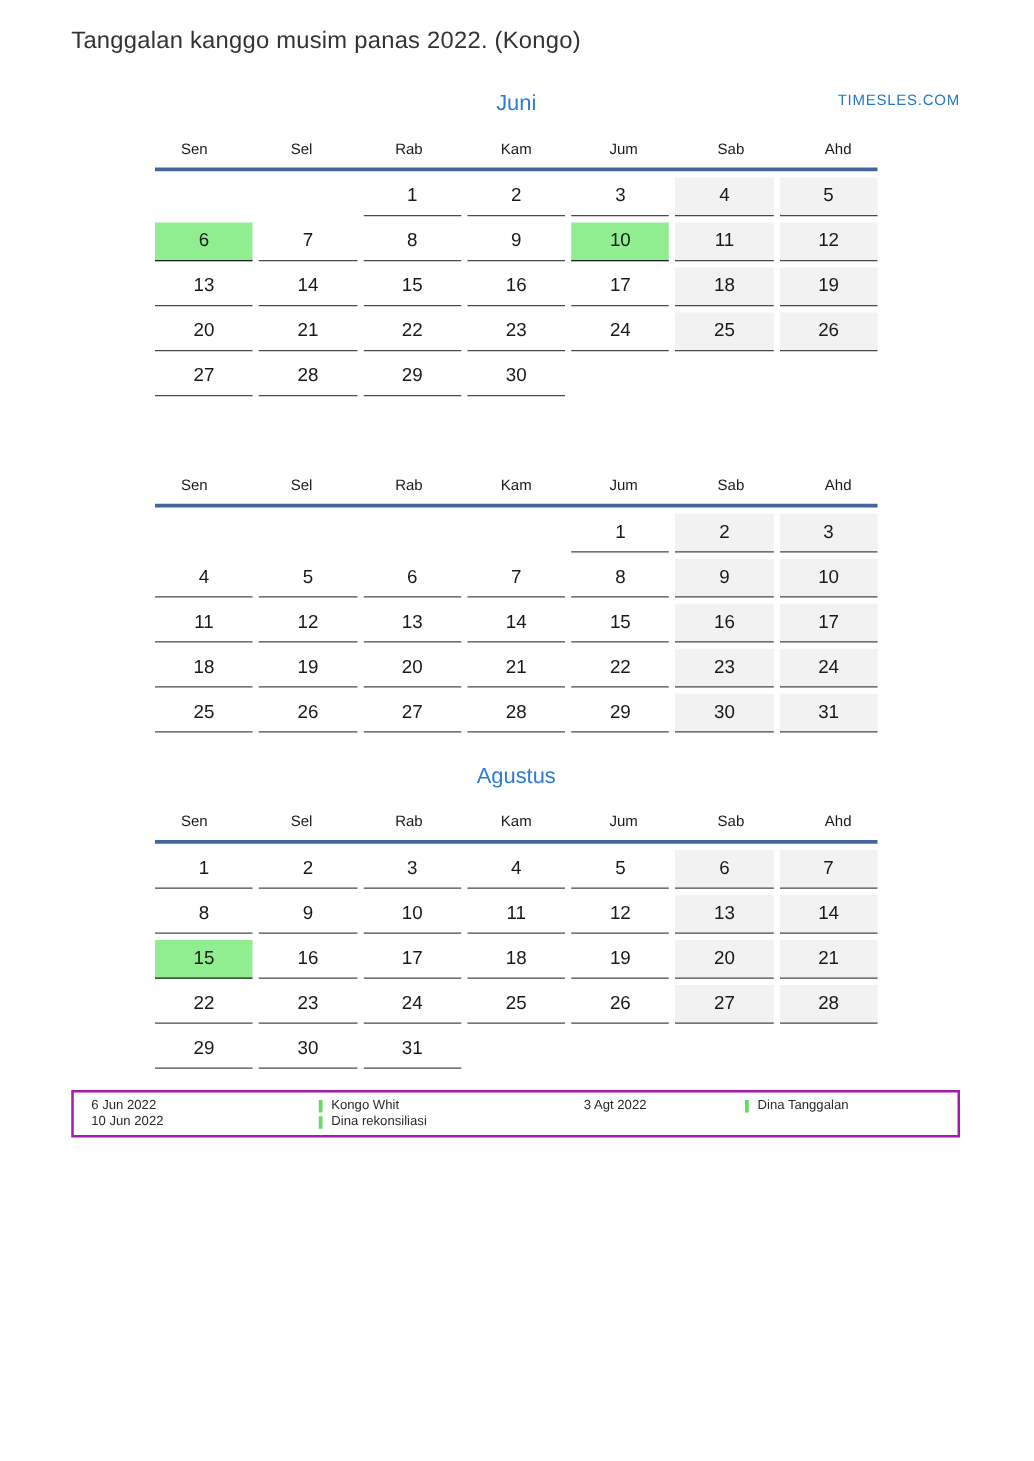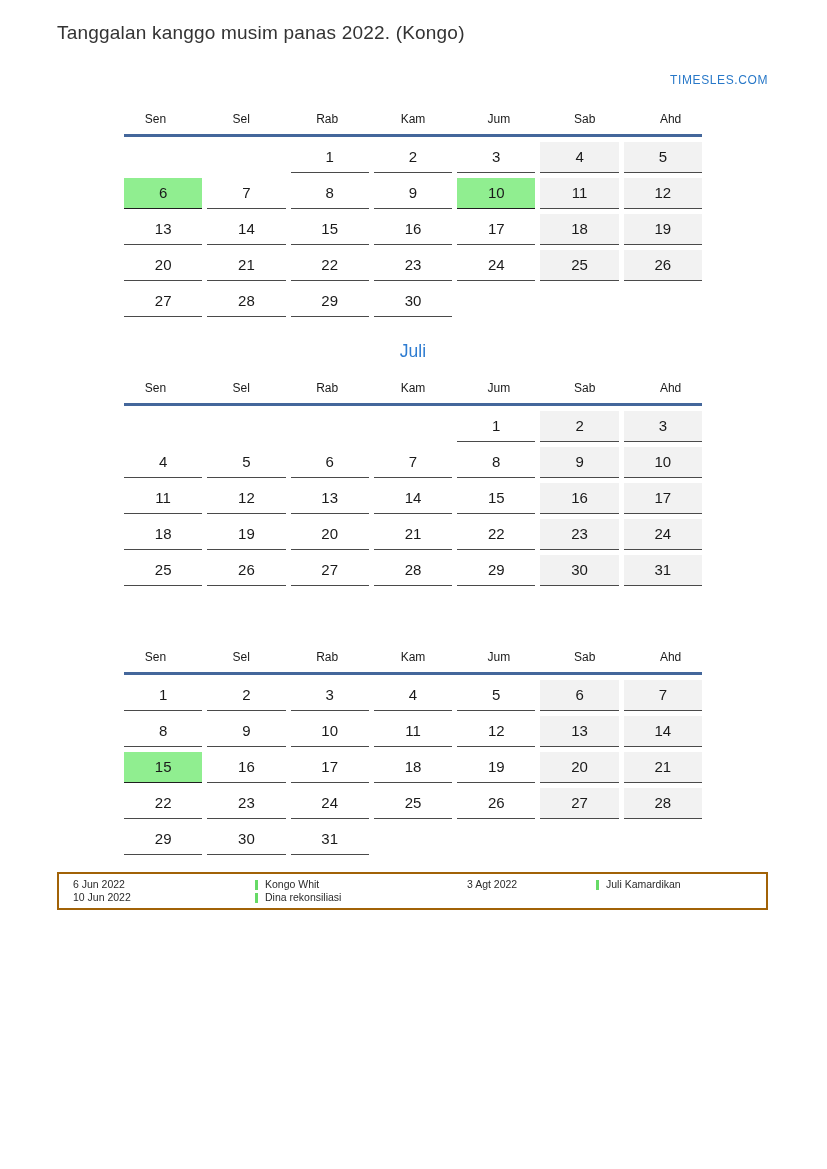--- a/index.html
+++ b/index.html
@@ -62,41 +62,42 @@
     border-bottom: 1.5px solid var(--cell-border);
     color: #1a1a1a;
   }
   .cell.weekend { background: var(--weekend-bg); }
   .cell.highlight { background: var(--highlight-green); border-bottom-color: #1e1e1e; }
   .cell.empty { border-bottom: none; background: transparent; }
 
   .legend {
     position: absolute; left: 57px; top: 872px;
     width: 711px; height: 38px;
-    border: 2px solid #a16207;
+    border: 2px solid #a21caf;
     background: #ffffff;
   }
   .lg-col { position: absolute; top: 4px; }
   .lg-line {
     font-size: 10.5px; line-height: 13px; color: #2a2a2a;
     display: flex; align-items: center; height: 13px;
   }
   .lg-marker {
     display: inline-block; width: 3px; height: 10px;
     background: var(--marker-green); margin-right: 7px;
   }
 </style>
 </head>
 <body>
 
 <div class="page-title">Tanggalan kanggo musim panas 2022. (Kongo)</div>
 <a class="site-link">TIMESLES.COM</a>
 
 <div id="months-root">
     <div class="month" style="top: 69px;">
+      <div class="month-title">Juni</div>
       <div class="dow-row">
         <div class="dow">Sen</div>
         <div class="dow">Sel</div>
         <div class="dow">Rab</div>
         <div class="dow">Kam</div>
         <div class="dow">Jum</div>
         <div class="dow">Sab</div>
         <div class="dow">Ahd</div>
       </div>
       <div class="month-line"></div>
@@ -132,21 +133,20 @@
         <div class="cell">27</div>
         <div class="cell">28</div>
         <div class="cell">29</div>
         <div class="cell">30</div>
         <div class="cell empty"></div>
         <div class="cell empty"></div>
         <div class="cell empty"></div>
       </div>
     </div>
     <div class="month" style="top: 338px;">
-      <div class="month-title">Juli</div>
       <div class="dow-row">
         <div class="dow">Sen</div>
         <div class="dow">Sel</div>
         <div class="dow">Rab</div>
         <div class="dow">Kam</div>
         <div class="dow">Jum</div>
         <div class="dow">Sab</div>
         <div class="dow">Ahd</div>
       </div>
       <div class="month-line"></div>
@@ -182,20 +182,21 @@
         <div class="cell">25</div>
         <div class="cell">26</div>
         <div class="cell">27</div>
         <div class="cell">28</div>
         <div class="cell">29</div>
         <div class="cell weekend">30</div>
         <div class="cell weekend">31</div>
       </div>
     </div>
     <div class="month" style="top: 607px;">
+      <div class="month-title">Agustus</div>
       <div class="dow-row">
         <div class="dow">Sen</div>
         <div class="dow">Sel</div>
         <div class="dow">Rab</div>
         <div class="dow">Kam</div>
         <div class="dow">Jum</div>
         <div class="dow">Sab</div>
         <div class="dow">Ahd</div>
       </div>
       <div class="month-line"></div>
@@ -253,16 +254,16 @@
       <span class="lg-marker"></span>
       <span>Dina rekonsiliasi</span>
     </div>
   </div>
   <div class="lg-col" style="left:408px">
     <div class="lg-line">3 Agt 2022</div>
   </div>
   <div class="lg-col" style="left:537px">
     <div class="lg-line">
       <span class="lg-marker"></span>
-      <span>Juli Kamardikan</span>
+      <span>Dina Tanggalan</span>
     </div>
   </div>
 </div>
 
 </body></html>

